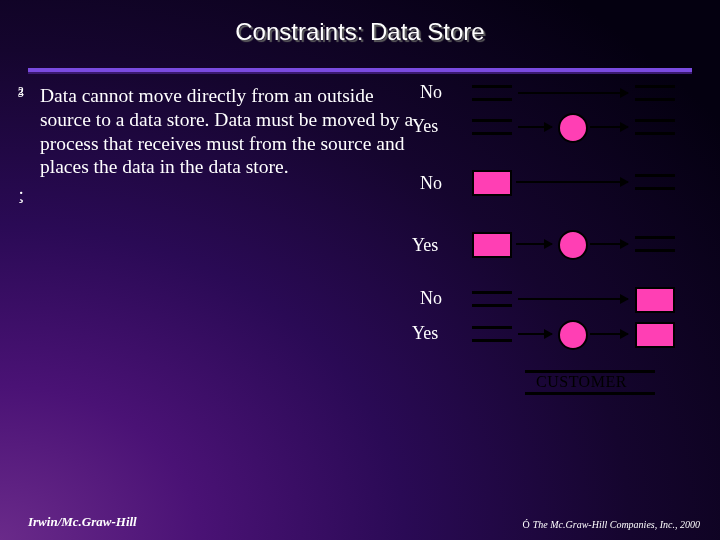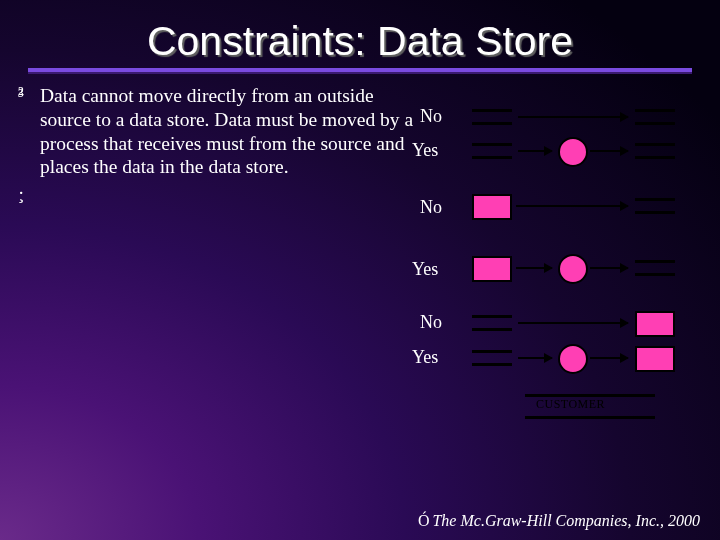--- a/index.html
+++ b/index.html
@@ -19,21 +19,21 @@
       #6a2a8a 0%, #4a1275 22%, #2a0a55 45%, #15052e 70%, #040010 100%);
     color: #fff;
   }
   .title {
     position: absolute;
     top: 18px;
     left: 0;
     width: 720px;
     text-align: center;
     font-family: Arial, Helvetica, sans-serif;
-    font-size: 41px;
+    font-size: 24px;
     color: #fff;
     text-shadow: 2px 2px 1px #606060;
   }
   .rule-top {
     position: absolute;
     top: 68px;
     left: 28px;
     width: 664px;
     height: 4px;
     background: #7a4be0;
@@ -73,35 +73,34 @@
     font-style: italic;
     font-weight: bold;
     font-size: 13px;
     color: #fff;
   }
   .footer-right {
     position: absolute;
     right: 20px;
     bottom: 10px;
     font-style: italic;
-    font-size: 16px;
+    font-size: 10px;
     color: #fff;
   }
   .footer-right .c {
     font-style: normal;
     margin-right: 3px;
   }
   
   .diag {
     position: absolute;
     top: 80px;
     left: 420px;
     width: 290px;
     height: 400px;
-    margin-top: 24px;
   }
   .lbl {
     position: absolute;
     color: #fff;
     font-size: 18px;
   }
   .arrow {
     position: absolute;
     height: 2px;
     background: #000;
@@ -156,21 +155,21 @@
     position: absolute;
     left: 0;
     top: 22px;
     width: 130px;
     height: 3px;
     background: #000;
   }
   .storeLabel {
     position: absolute;
     color: #000;
-    font-size: 12px;
+    font-size: 16px;
     letter-spacing: 0.5px;
   }
 </style>
 </head>
 <body>
 
 <div class="slide">
 
   <div class="title">Constraints: Data Store</div>
   <div class="rule-top"></div>
@@ -227,17 +226,18 @@
     <div class="store" style="left:52px; top:246px;"></div>
     <div class="arrow" style="left:98px; top:253px; width:34px;"></div>
     <div class="proc" style="left:138px; top:240px;"></div>
     <div class="arrow" style="left:170px; top:253px; width:38px;"></div>
     <div class="src" style="left:215px; top:242px;"></div>
 
     <div class="storeLong" style="left:105px; top:290px;"></div>
     <div class="storeLabel" style="left:116px; top:293px;">CUSTOMER</div>
   </div>
 
+  <div class="footer-left">Irwin/Mc.Graw-Hill</div>
   <div class="footer-right">
     <span class="c">Ó</span><span>The Mc.Graw-Hill Companies, Inc., 2000</span>
   </div>
 
 </div>
 
 </body></html>

